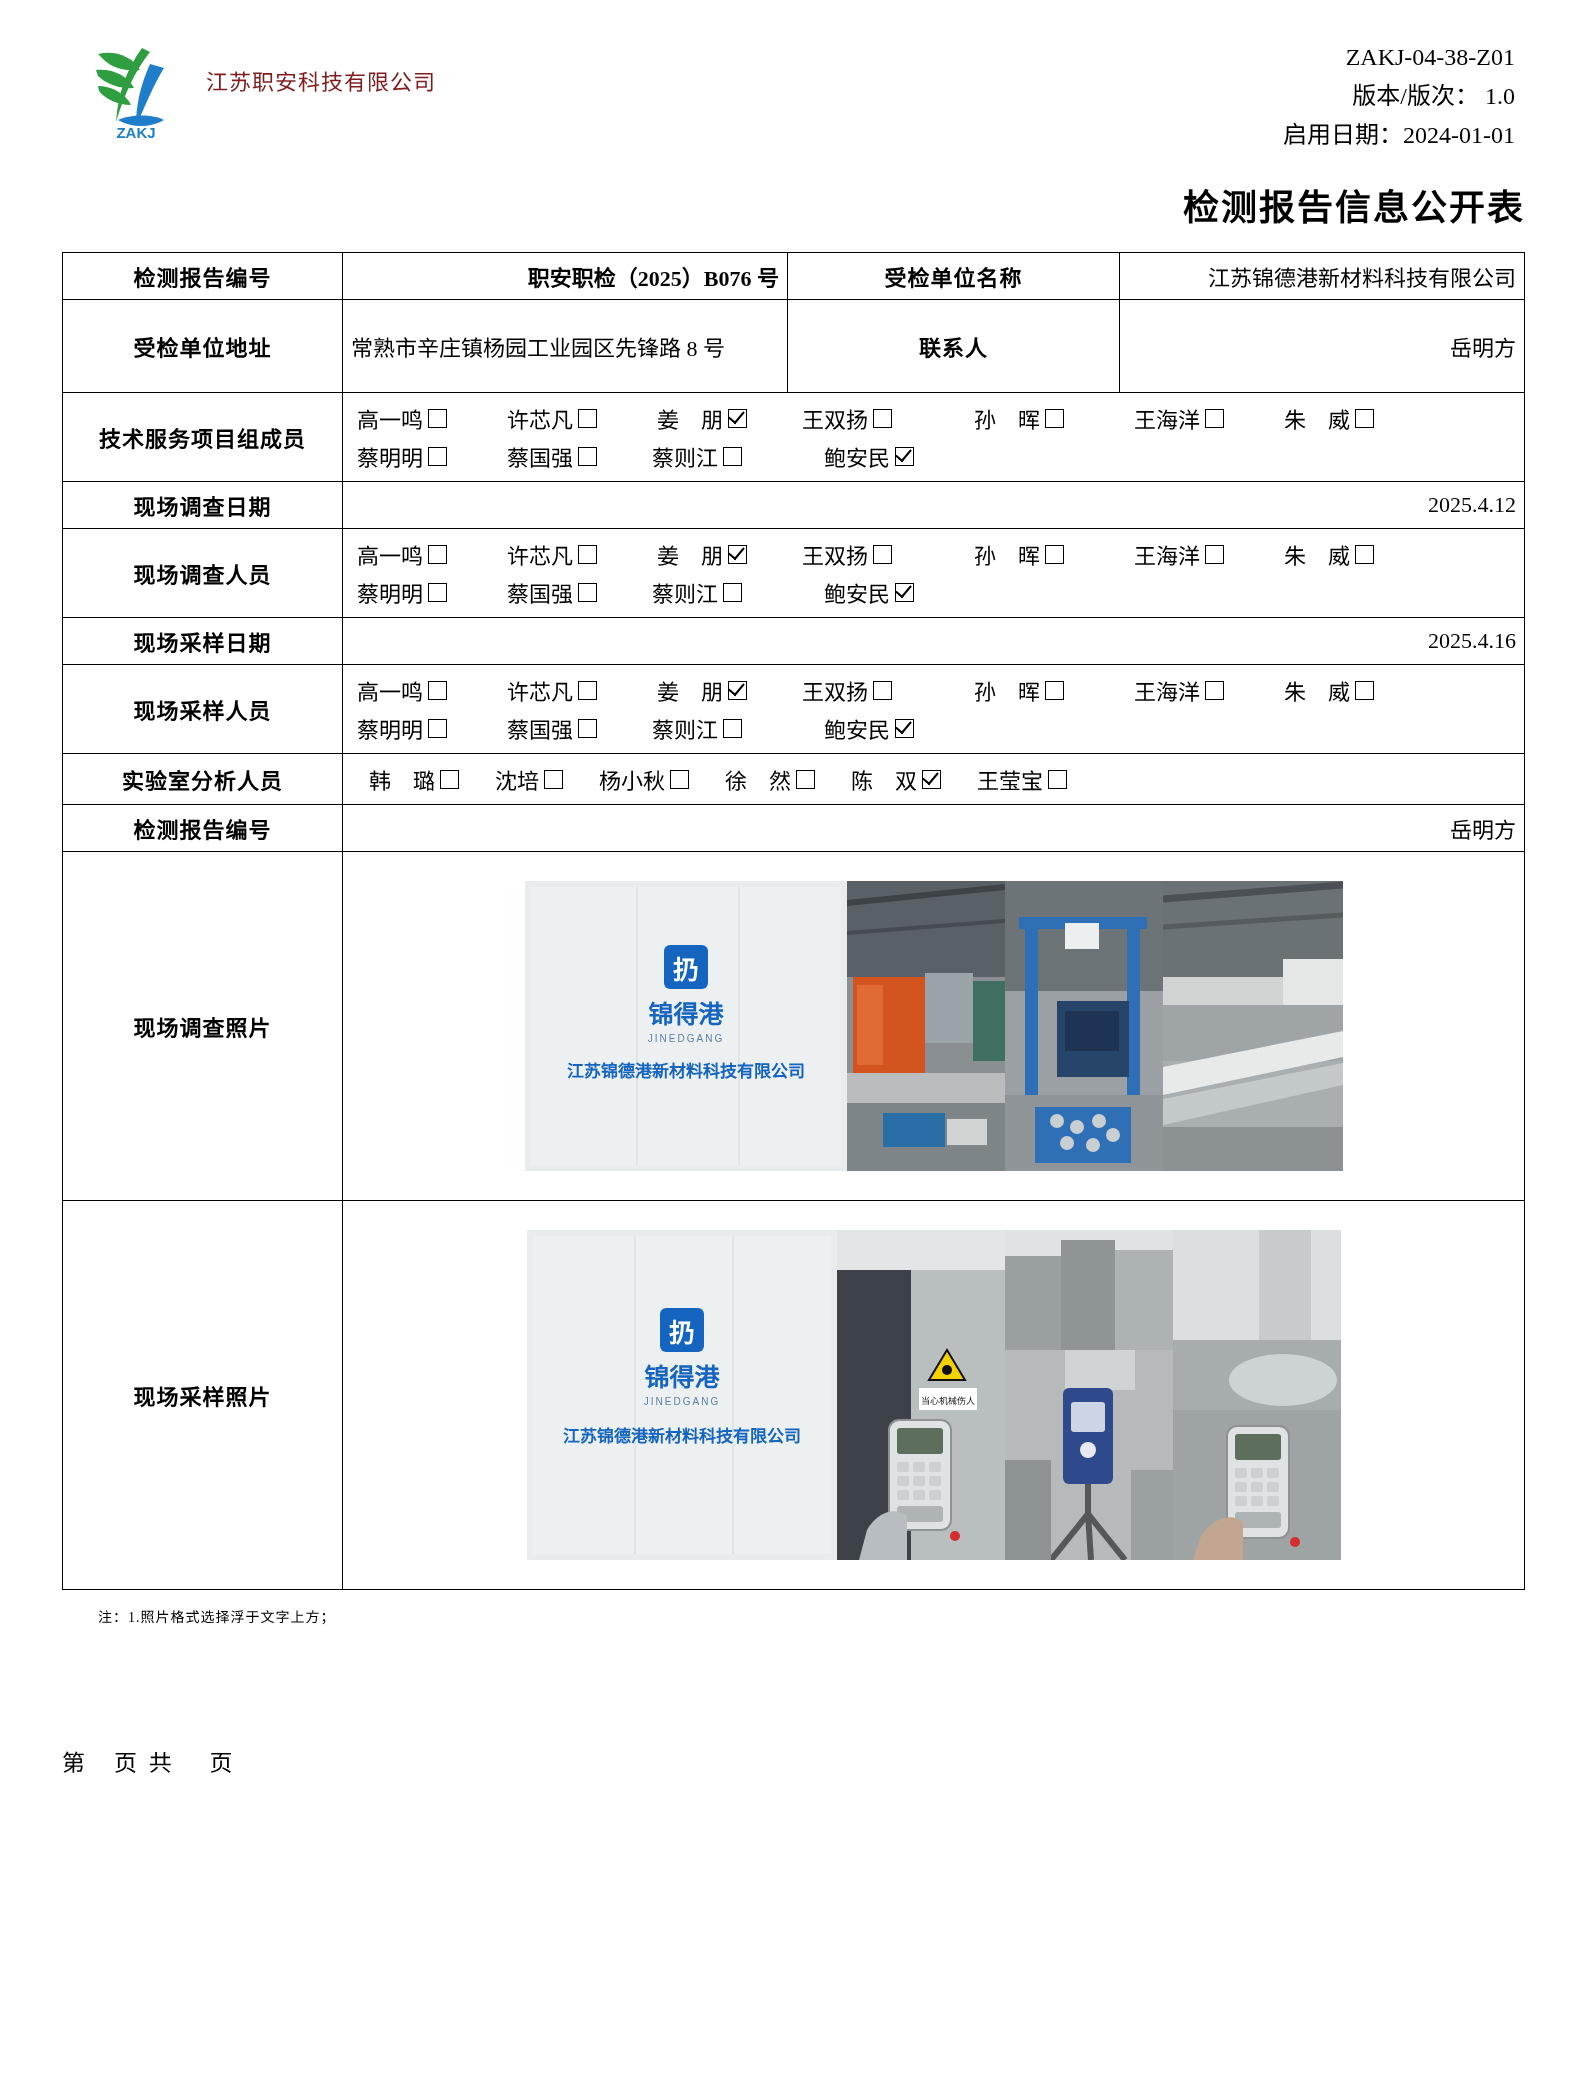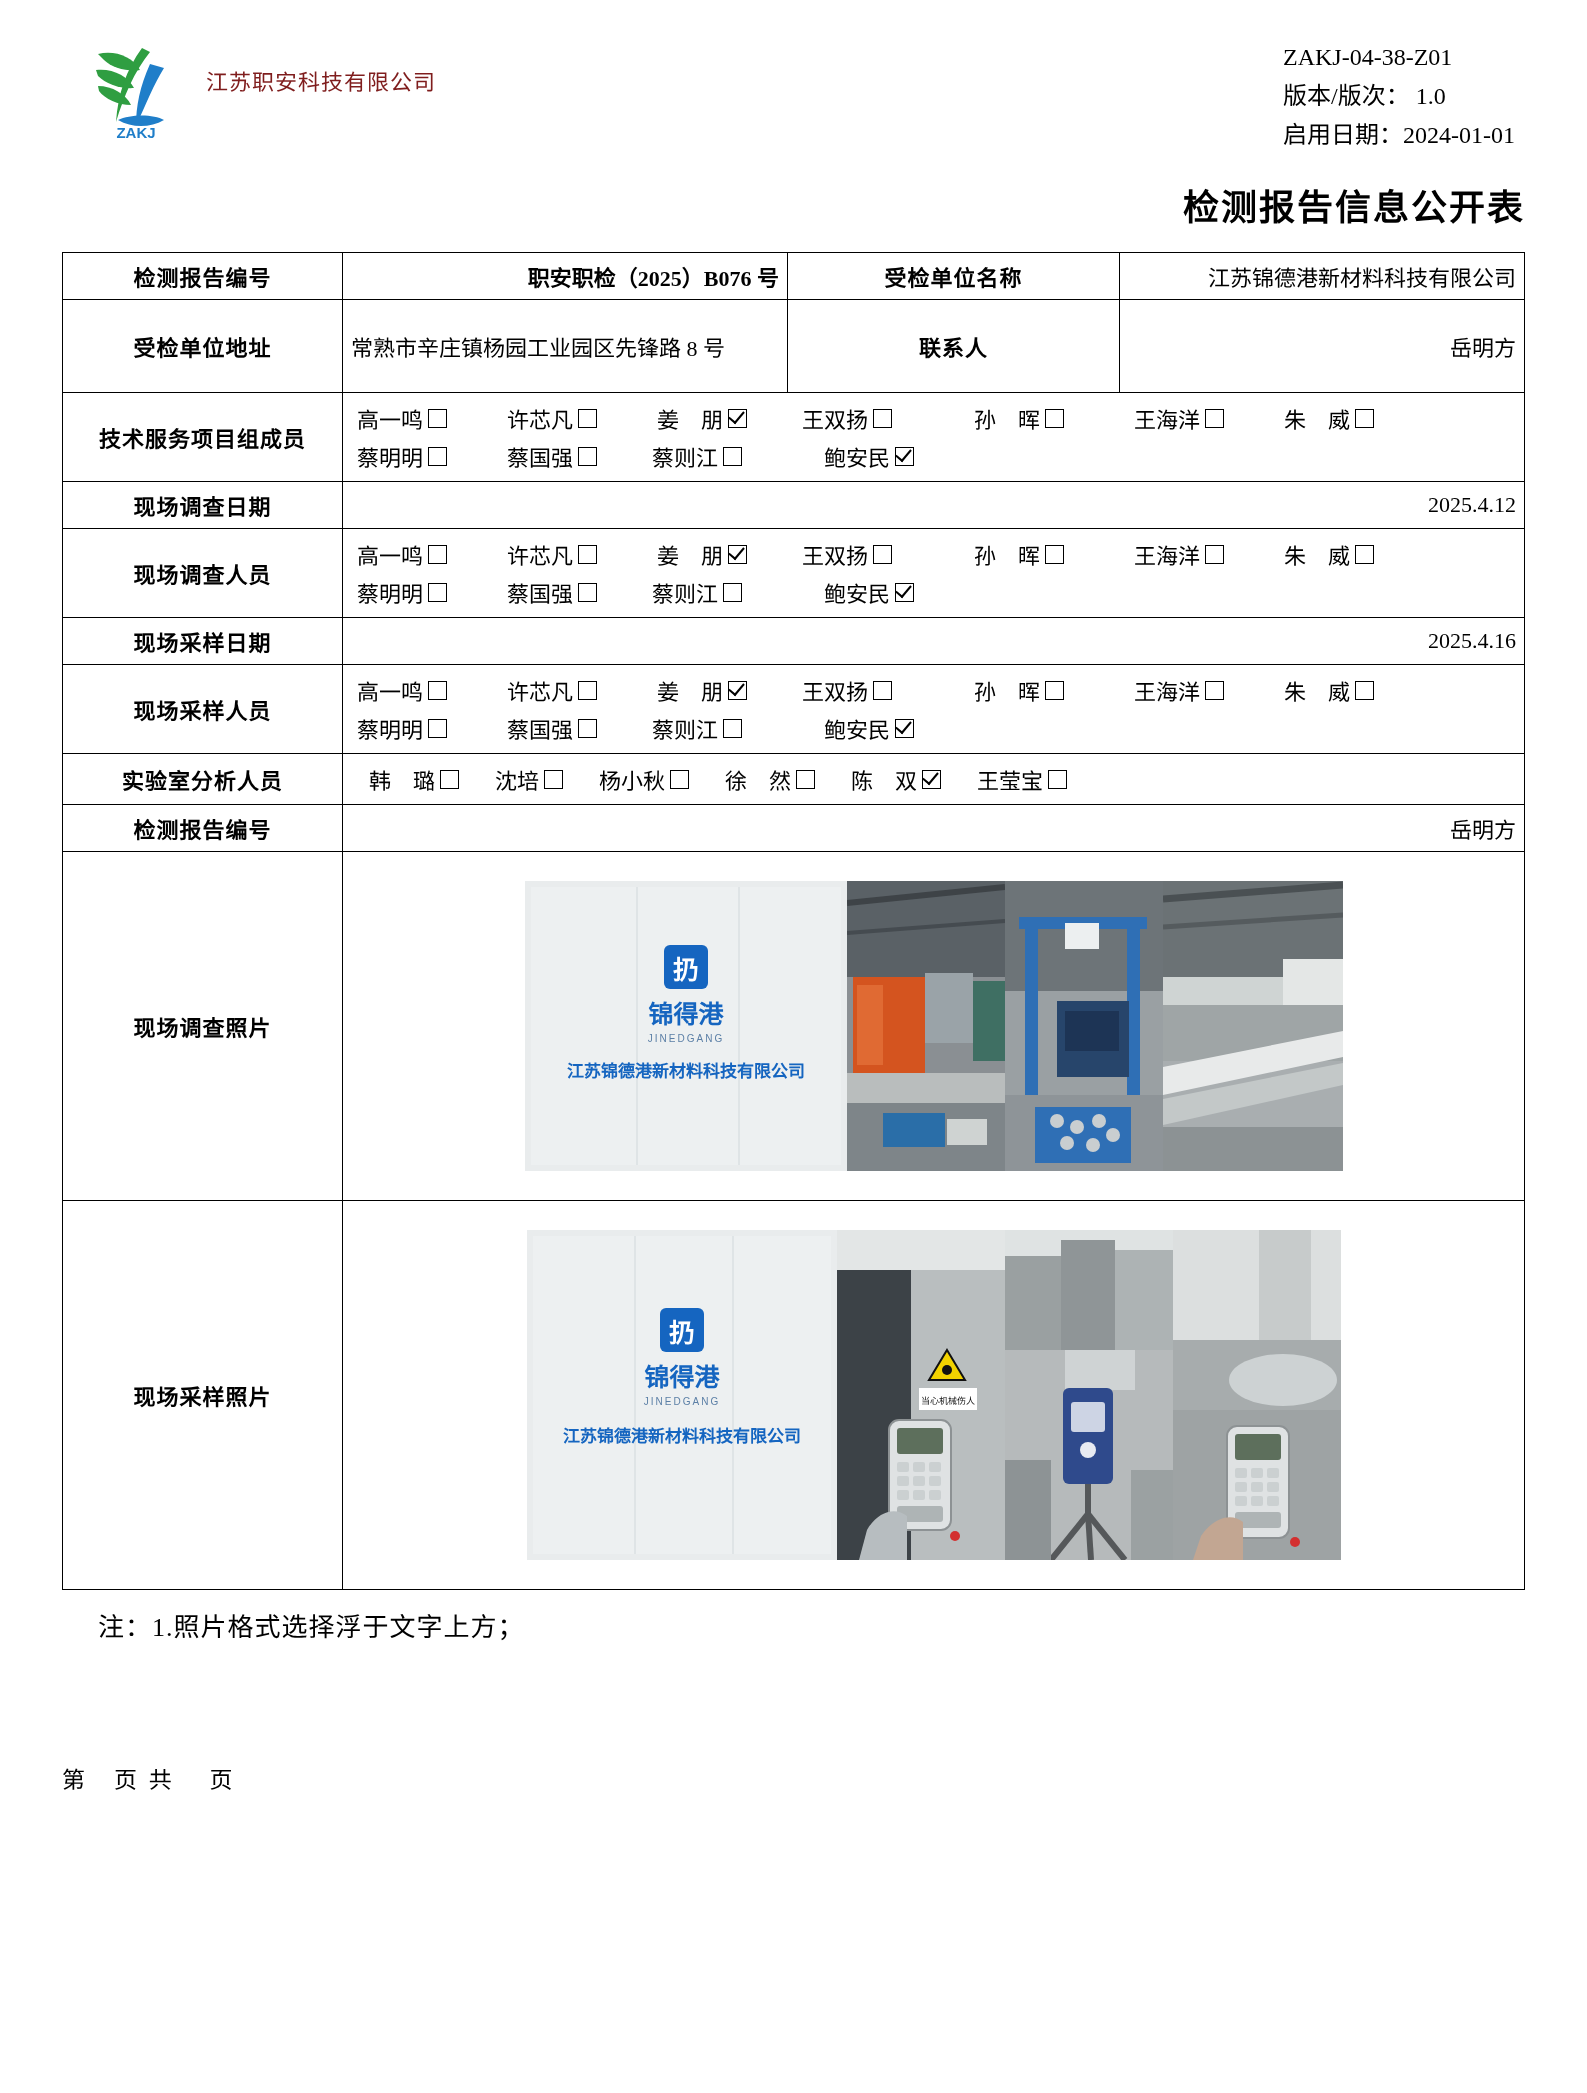--- a/index.html
+++ b/index.html
@@ -43,21 +43,21 @@
   }
   .logo-box svg { display: block; }
   .brand-name {
     font-size: 22px;
     letter-spacing: 1px;
     color: #7f1d1d;
     font-family: Liberation Serif, serif;
     padding-bottom: 16px;
   }
   .header-right {
-    text-align: left;
+    text-align: right;
     font-size: 24px;
     line-height: 1.62;
     padding-top: 4px;
     padding-right: 10px;
     font-family: "Liberation Serif", "DejaVu Serif", serif;
   }
   .header-right div { white-space: nowrap; }
 
   
   .doc-title {
@@ -140,21 +140,21 @@
   .photo-cell { padding: 0; }
   .photo-strip {
     display: flex;
     align-items: stretch;
     justify-content: center;
     padding: 22px 0;
   }
   .ph { display: block; }
 
   .note {
-    font-size: 26px;
+    font-size: 14px;
     margin: 16px 0 0 36px;
     letter-spacing: 1px;
   }
   .footer {
     font-size: 23px;
     letter-spacing: 3px;
     margin-top: 118px;
   }
 </style>
 </head>

